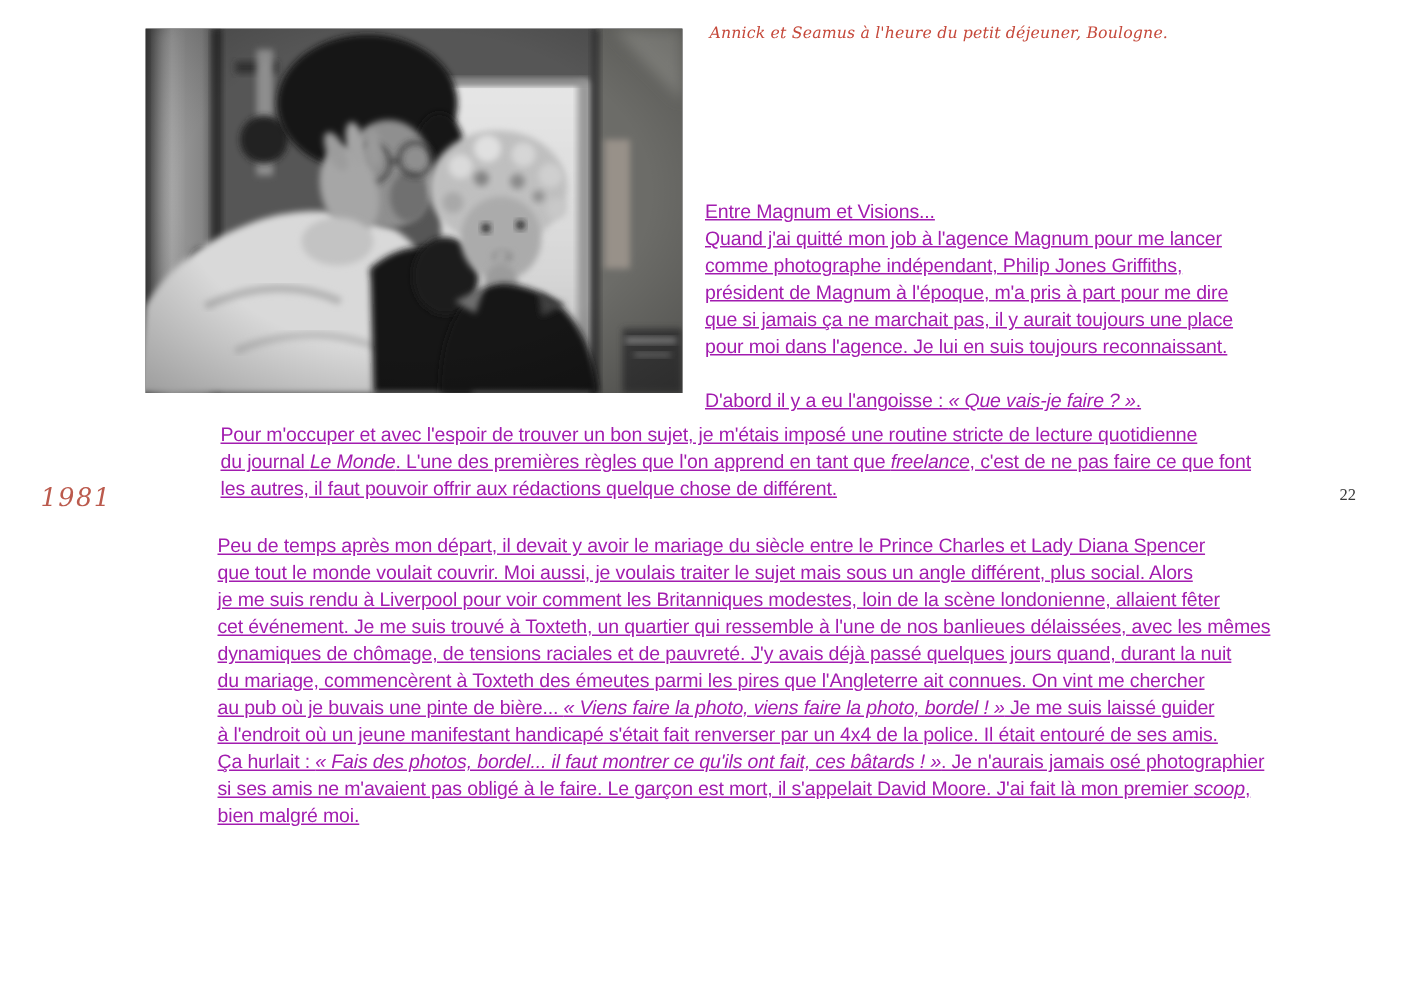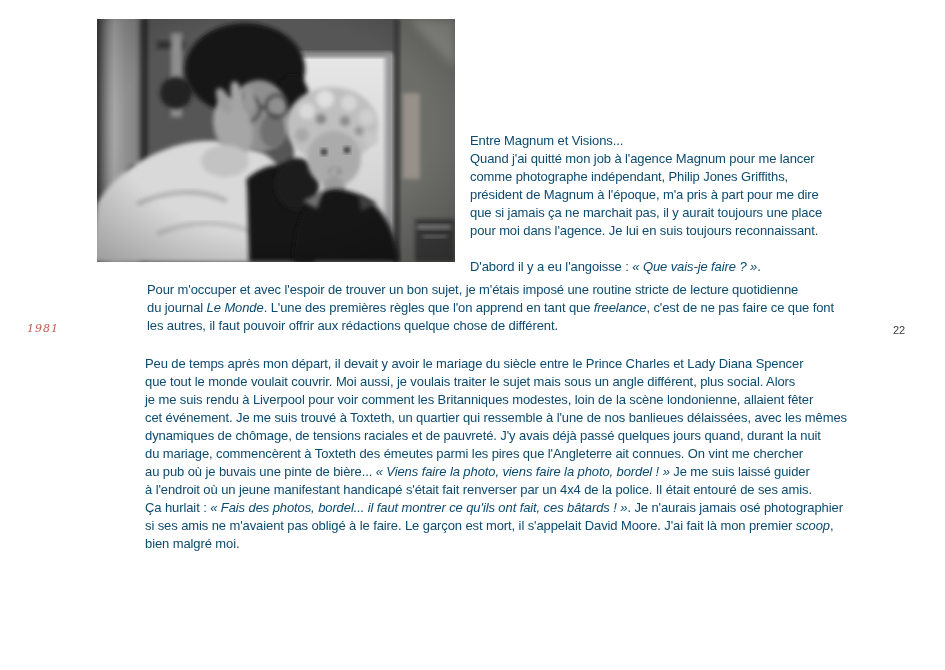--- a/index.html
+++ b/index.html
@@ -36,43 +36,44 @@
     font-size: 10.5px;
     letter-spacing: 0.1px;
     color: #c5483a;
     white-space: nowrap;
   }
   .textblock {
     position: absolute;
     font-family: "Liberation Sans", sans-serif;
     font-size: 13px;
     line-height: 18px;
-    color: #0c4a6e;
+    color: #a21caf;
     white-space: nowrap;
     letter-spacing: -0.1px;
+    text-decoration: underline;
   }
   .it { font-style: italic; }
   .col-right { left: 470px; top: 132px; }
   .wide1 { left: 147px; top: 281px; }
   .wide2 { left: 145px; top: 355px; }
   .year {
     position: absolute;
     left: 27px;
     top: 322px;
     font-family: "DejaVu Serif", serif;
     font-style: italic;
-    font-size: 11px;
+    font-size: 17px;
     letter-spacing: 1px;
     color: #bb5a4d;
   }
   .pagenum {
     position: absolute;
     left: 893px;
     top: 324px;
-    font-family: Liberation Sans, sans-serif;
+    font-family: Liberation Serif, serif;
     font-size: 11px;
     color: #3a3a3a;
   }
 </style>
 </head>
 <body>
 
 <div class="sheet">
 
   <div class="photo">
@@ -171,20 +172,21 @@
       <ellipse cx="233" cy="193" rx="12" ry="19" fill="#222222" filter="url(#soft)"></ellipse>
 
       <path d="M196,243 C196,202 210,174 238,170 C272,172 296,194 302,243 Z" fill="#151515" filter="url(#soft)"></path>
       <path d="M206,182 L226,172 L220,190 Z" fill="#6e6e6e" filter="url(#soft)"></path>
       <path d="M262,176 L280,184 L264,192 Z" fill="#3f3f3f" filter="url(#soft)"></path>
 
       <rect width="358" height="243" fill="url(#vig)"></rect>
     </svg>
   </div>
 
+  <div class="caption">Annick et Seamus à l'heure du petit déjeuner, Boulogne.</div>
 
   <div class="textblock col-right"><span>Entre Magnum et Visions...</span><br><span>Quand j'ai quitté mon job à l'agence Magnum pour me lancer</span><br><span>comme photographe indépendant, Philip Jones Griffiths,</span><br><span>président de Magnum à l'époque, m'a pris à part pour me dire</span><br><span>que si jamais ça ne marchait pas, il y aurait toujours une place</span><br><span>pour moi dans l'agence. Je lui en suis toujours reconnaissant.</span><br><br><span>D'abord il y a eu l'angoisse : </span><span class="it">« Que vais-je faire ? »</span><span>.</span></div>
 
   <div class="textblock wide1"><span>Pour m'occuper et avec l'espoir de trouver un bon sujet, je m'étais imposé une routine stricte de lecture quotidienne</span><br><span>du journal </span><span class="it">Le Monde</span><span>. L'une des premières règles que l'on apprend en tant que </span><span class="it">freelance</span><span>, c'est de ne pas faire ce que font</span><br><span>les autres, il faut pouvoir offrir aux rédactions quelque chose de différent.</span></div>
 
   <div class="textblock wide2"><span>Peu de temps après mon départ, il devait y avoir le mariage du siècle entre le Prince Charles et Lady Diana Spencer</span><br><span>que tout le monde voulait couvrir. Moi aussi, je voulais traiter le sujet mais sous un angle différent, plus social. Alors</span><br><span>je me suis rendu à Liverpool pour voir comment les Britanniques modestes, loin de la scène londonienne, allaient fêter</span><br><span>cet événement. Je me suis trouvé à Toxteth, un quartier qui ressemble à l'une de nos banlieues délaissées, avec les mêmes</span><br><span>dynamiques de chômage, de tensions raciales et de pauvreté. J'y avais déjà passé quelques jours quand, durant la nuit</span><br><span>du mariage, commencèrent à Toxteth des émeutes parmi les pires que l'Angleterre ait connues. On vint me chercher</span><br><span>au pub où je buvais une pinte de bière... </span><span class="it">« Viens faire la photo, viens faire la photo, bordel ! »</span><span> Je me suis laissé guider</span><br><span>à l'endroit où un jeune manifestant handicapé s'était fait renverser par un 4x4 de la police. Il était entouré de ses amis.</span><br><span>Ça hurlait : </span><span class="it">« Fais des photos, bordel... il faut montrer ce qu'ils ont fait, ces bâtards ! »</span><span>. Je n'aurais jamais osé photographier</span><br><span>si ses amis ne m'avaient pas obligé à le faire. Le garçon est mort, il s'appelait David Moore. J'ai fait là mon premier </span><span class="it">scoop</span><span>,</span><br><span>bien malgré moi.</span></div>
 
   <div class="year">1981</div>
 
   <div class="pagenum">22</div>

